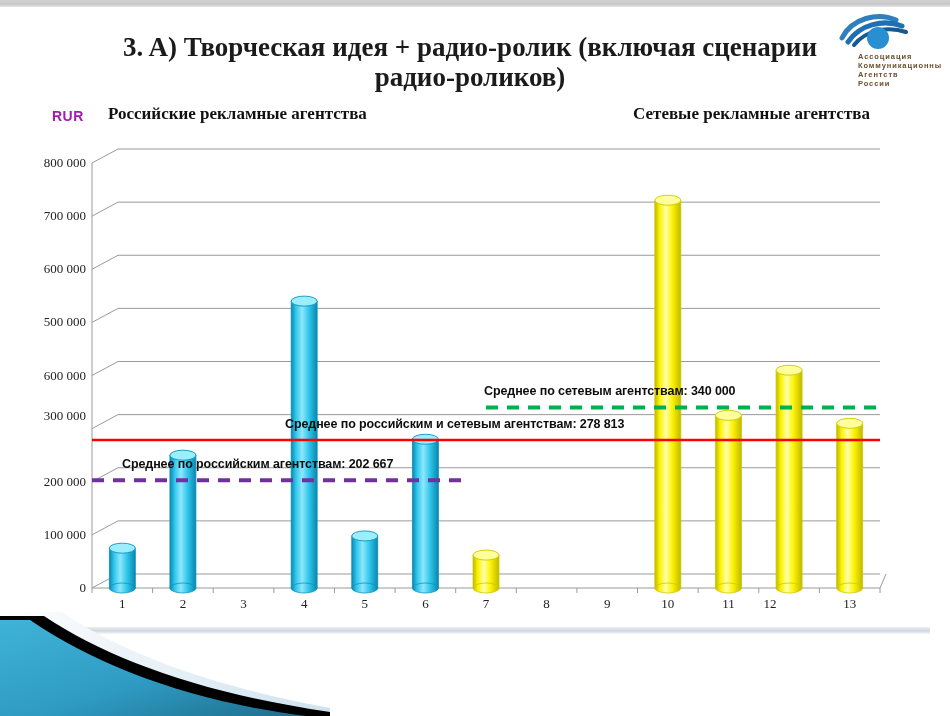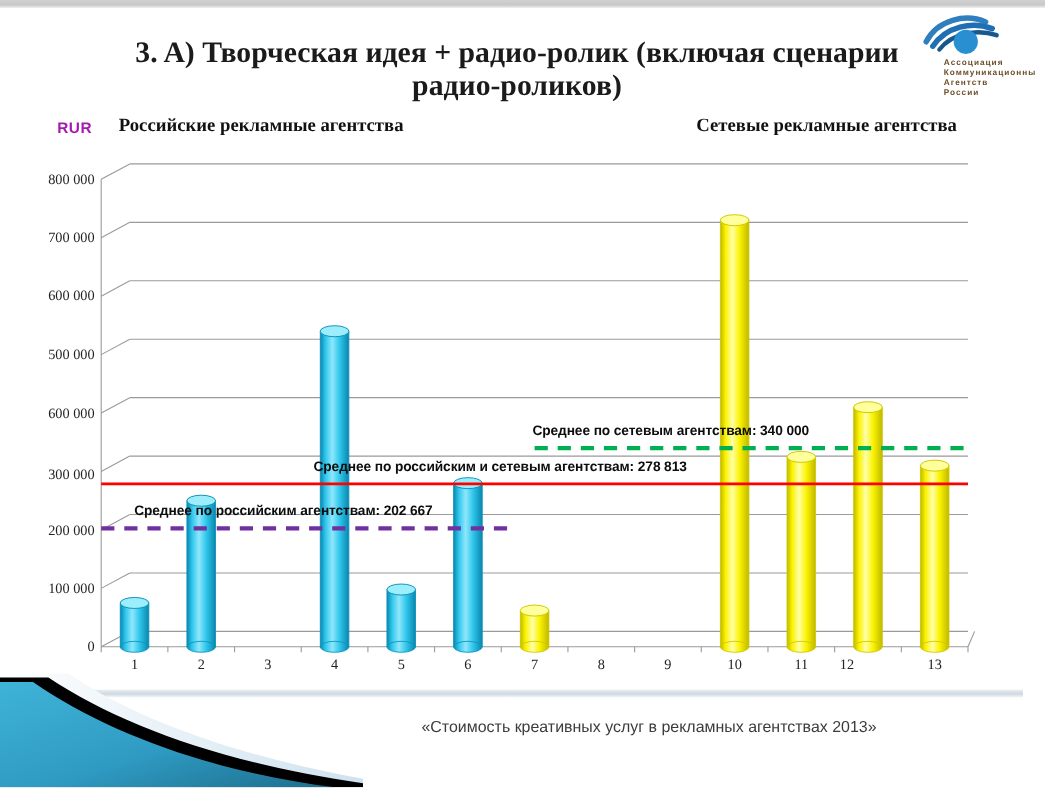--- a/index.html
+++ b/index.html
@@ -104,21 +104,21 @@
 
 <div class="rur-label">RUR</div>
 <div class="grp-left">Российские рекламные агентства</div>
 <div class="grp-right">Сетевые рекламные агентства</div>
 
 <div class="chart">
   <div class="ytick-wrap" id="yticks">
       <div class="ytick" style="top: 433px;">0</div>
       <div class="ytick" style="top: 379.875px;">100 000</div>
       <div class="ytick" style="top: 326.75px;">200 000</div>
-      <div class="ytick" style="top: 276px; margin-left: 20px;">300 000</div>
+      <div class="ytick" style="top: 261px; margin-left: 20px;">300 000</div>
       <div class="ytick" style="top: 220.5px;">600 000</div>
       <div class="ytick" style="top: 167.375px;">500 000</div>
       <div class="ytick" style="top: 114.25px;">600 000</div>
       <div class="ytick" style="top: 61.125px;">700 000</div>
       <div class="ytick" style="top: 8px;">800 000</div>
     </div>
   <svg class="plot-svg" id="plot-svg" width="950" height="716" style="position:absolute;left:0;top:0;">
       <defs>
         <linearGradient id="gBlue" x1="0" y1="0" x2="1" y2="0">
           <stop offset="0%" stop-color="#0a86ad"></stop>
@@ -260,14 +260,13 @@
         <stop offset="100%" stop-color="#cfe2ef"></stop>
       </linearGradient>
     </defs>
     <path d="M0 0 L62 0 C120 40 210 74 330 96 L330 104 L0 104 Z" fill="url(#lightg)"></path>
     <path d="M0 4 L44 4 C110 48 205 82 330 100 L330 104 L0 104 Z" fill="#000000"></path>
     <path d="M0 8 L30 8 C100 56 195 90 306 104 L0 104 Z" fill="url(#tealg)"></path>
   </svg>
 </div>
 <div style="position:absolute;left:330px;top:650px;width:520px;text-align:center;
             font-size:14.5px;line-height:22px;color:#3c3c3c;">
-  <div>«Стоимость креативных услуг в рекламных агентствах 2013»</div>
 </div>
 
 </body></html>

